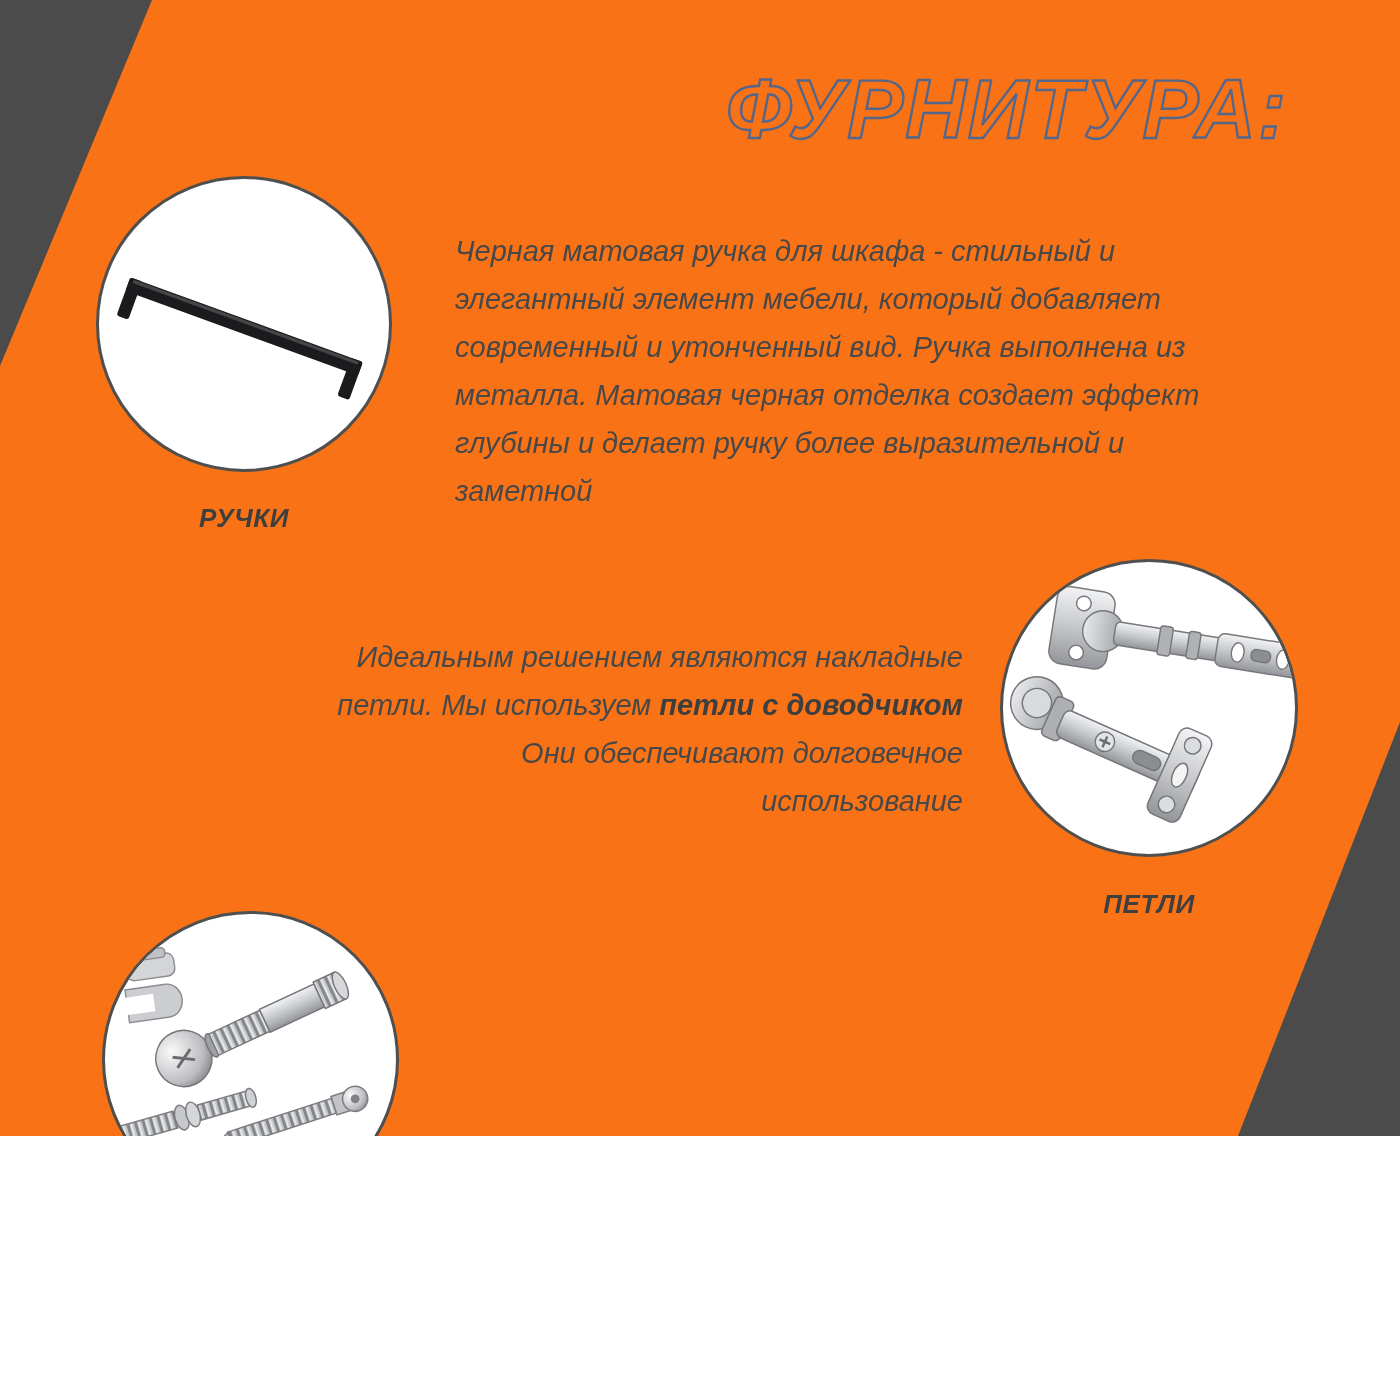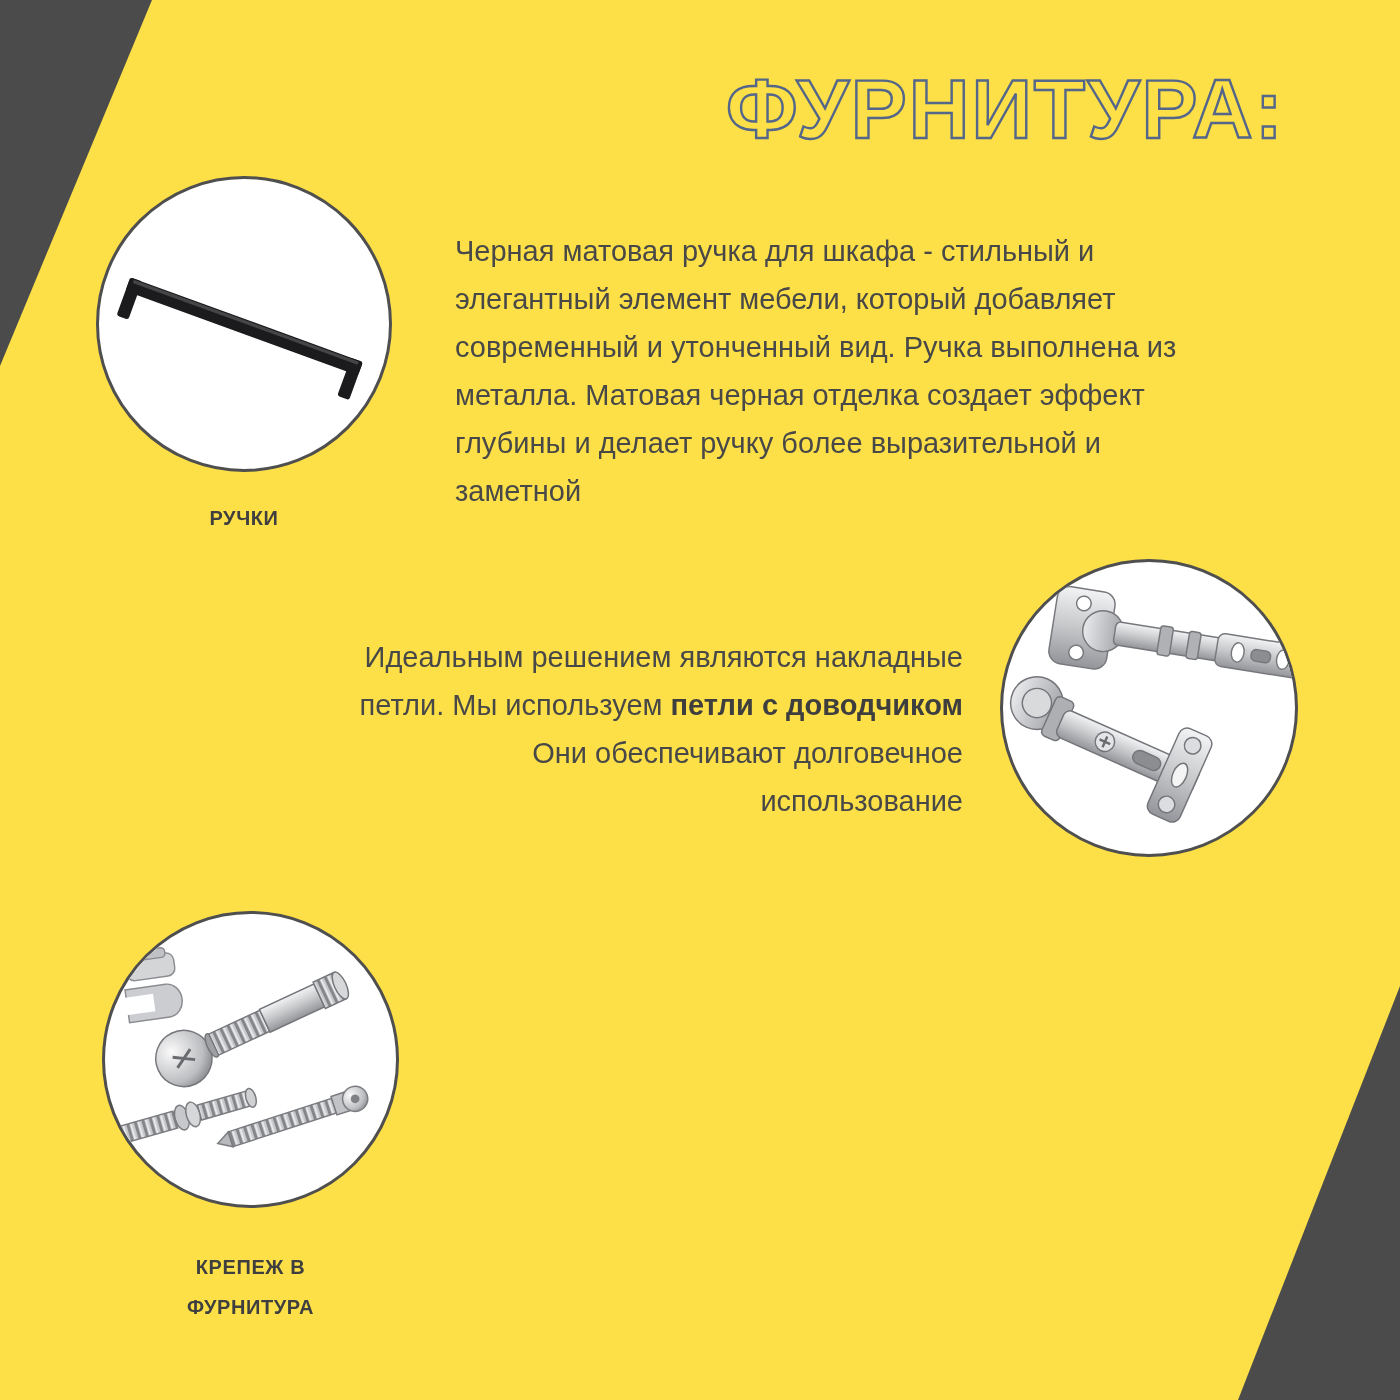--- a/index.html
+++ b/index.html
@@ -1,18 +1,19 @@
 <!DOCTYPE html>
 <html><head>
 <meta charset="utf-8">
 <style>
   html,body{margin:0;padding:0;background:#ffffff;}
   .canvas{
-    position:relative;width:1400px;height:1400px;background:#fde047;overflow:hidden;
+    position:relative;width:1400px;height:1136px;background:#f97316;overflow:hidden;
     font-family:"Liberation Sans",sans-serif;
+    font-style:italic;
   }
   
   .corner{position:absolute;background:#4b4b4b;}
   .corner-tl{left:0;top:0;width:152px;height:366px;clip-path:polygon(0 0,100% 0,0 100%);}
   .corner-br{right:0;bottom:0;width:162px;height:414px;clip-path:polygon(100% 0,100% 100%,0 100%);}
 
   
   .title-svg{position:absolute;left:724px;top:0;width:640px;height:185px;}
   .title-svg text{
     font-family:"Liberation Sans",sans-serif;
@@ -35,21 +36,21 @@
     position:absolute;border:3px solid #4f4f4f;border-radius:50%;background:#ffffff;
     box-sizing:border-box;display:flex;align-items:center;justify-content:center;overflow:hidden;
   }
   .circle-handles{left:96px;top:176px;width:296px;height:296px;}
   .circle-hinges{left:1000px;top:559px;width:298px;height:298px;}
   .circle-fasteners{left:102px;top:911px;width:297px;height:297px;}
   .circle svg{width:100%;height:100%;display:block;}
 
   
   .label{
-    position:absolute;font-size:20px;font-weight:700;color:#3f3f3f;text-align:center;
+    position:absolute;font-size:26px;font-weight:700;color:#3f3f3f;text-align:center;
     letter-spacing:0.6px;white-space:pre-line;line-height:40px;margin:0;
   }
   .label-handles{left:94px;top:498px;width:300px;}
   .label-hinges{left:998px;top:884px;width:302px;}
   .label-fasteners{left:97px;top:1247px;width:307px;}
 </style>
 </head>
 <body>
 
 <div class="canvas">
@@ -126,20 +127,21 @@
         <rect x="24" y="-7" width="30" height="14" rx="7" fill="#8c8d91"></rect>
         <circle cx="68" cy="0" r="10" fill="#e3e4e6"></circle>
         <path d="M62,0 h12 M68,-6 v12" fill="none" stroke="#6a6b6e" stroke-width="2.5"></path>
         <rect x="58" y="-48" width="36" height="96" rx="9" fill="url(#ch)"></rect>
         <ellipse cx="76" cy="0" rx="7" ry="13" fill="#f4f4f5"></ellipse>
         <circle cx="76" cy="-33" r="8.5" fill="#dcdde0"></circle>
         <circle cx="76" cy="33" r="8.5" fill="#dcdde0"></circle>
       </g>
     </svg>
   </div>
+  <p class="label label-hinges">ПЕТЛИ</p>
 
   <div class="circle circle-fasteners">
     <svg viewBox="0 0 300 300">
       <defs>
         <pattern id="thr" width="8" height="40" patternUnits="userSpaceOnUse">
           <rect width="8" height="40" fill="#c6c7c9"></rect>
           <rect width="3.5" height="40" fill="#85868a"></rect>
           <rect x="3.5" width="2" height="40" fill="#eff0f1"></rect>
         </pattern>
       </defs>

